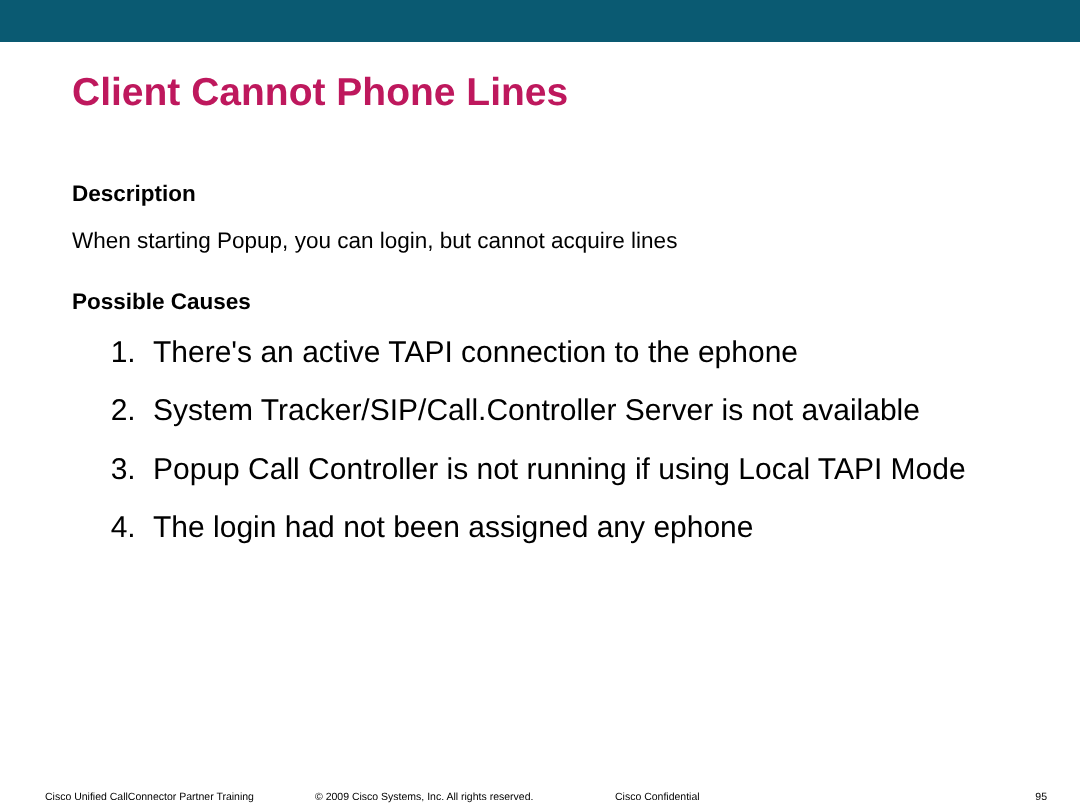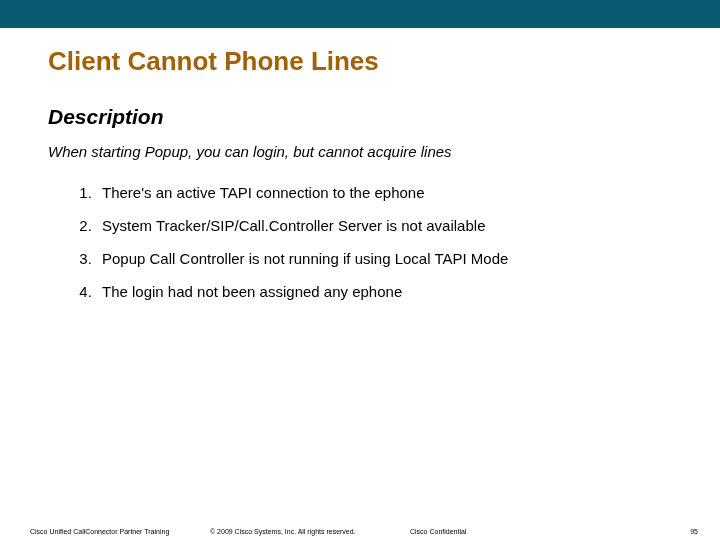--- a/index.html
+++ b/index.html
@@ -17,36 +17,34 @@
     height: 28px;
     background: #0a5a72;
   }
   .slide {
     box-sizing: border-box;
     padding: 18px 48px 0 48px;
   }
   .title {
     font-size: 26px;
     font-weight: bold;
-    color: #a16207;
-    margin: 0 0 28px 0;
+    color: #be185d;
+    margin: 0 0 44px 0;
   }
   .section-heading {
-    font-size: 21px;
+    font-size: 15px;
     font-weight: bold;
     margin: 0 0 14px 0;
-    font-style: italic;
   }
   .description-text {
     font-size: 15px;
     margin: 0 0 24px 0;
-    font-style: italic;
   }
   .causes-list {
-    font-size: 15px;
+    font-size: 20px;
     margin: 0;
     padding-left: 48px;
   }
   .causes-list li {
     margin: 0 0 16px 0;
     padding-left: 6px;
   }
   .footer {
     position: absolute;
     bottom: 12px;
@@ -78,20 +76,21 @@
 <div class="top-bar"></div>
 
 <div class="slide">
 
   <h1 class="title">Client Cannot Phone Lines</h1>
 
   <div class="section-heading">Description</div>
 
   <div class="description-text">When starting Popup, you can login, but cannot acquire lines</div>
 
+  <div class="section-heading">Possible Causes</div>
 
   <ol class="causes-list">
     <li>There's an active TAPI connection to the ephone</li>
     <li>System Tracker/SIP/Call.Controller Server is not available</li>
     <li>Popup Call Controller is not running if using Local TAPI Mode</li>
     <li>The login had not been assigned any ephone</li>
   </ol>
 
 </div>
 

